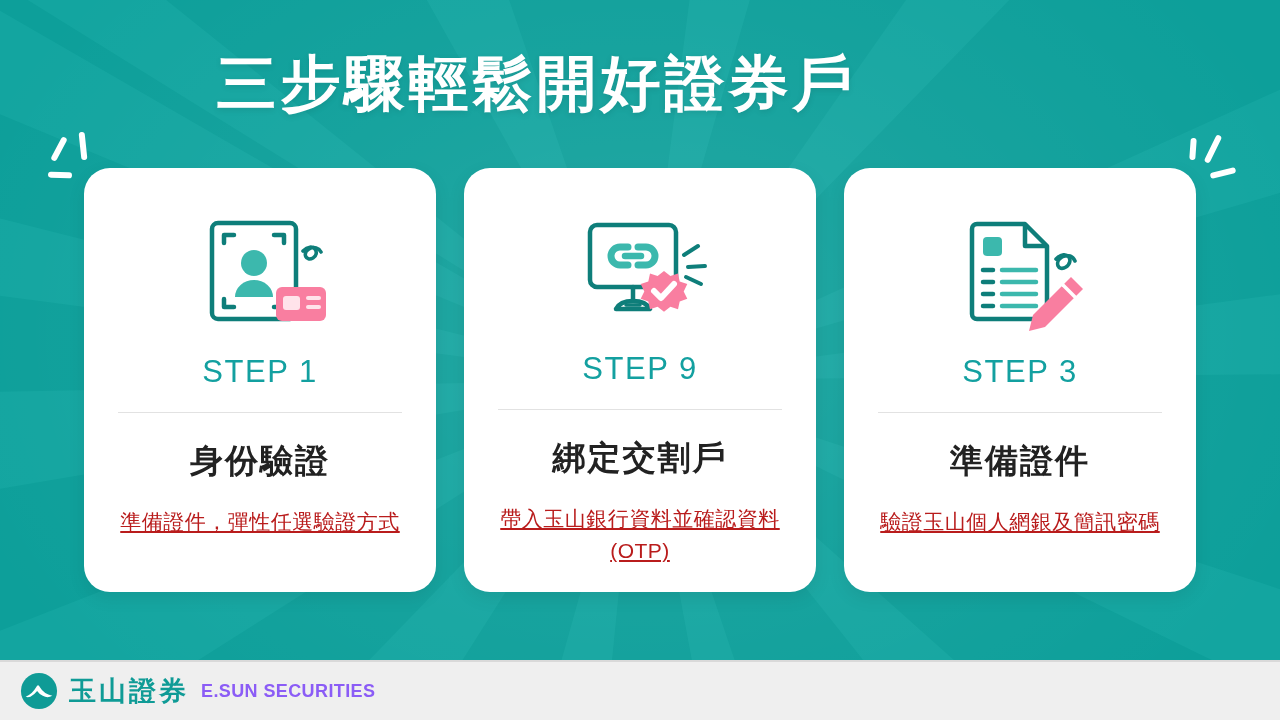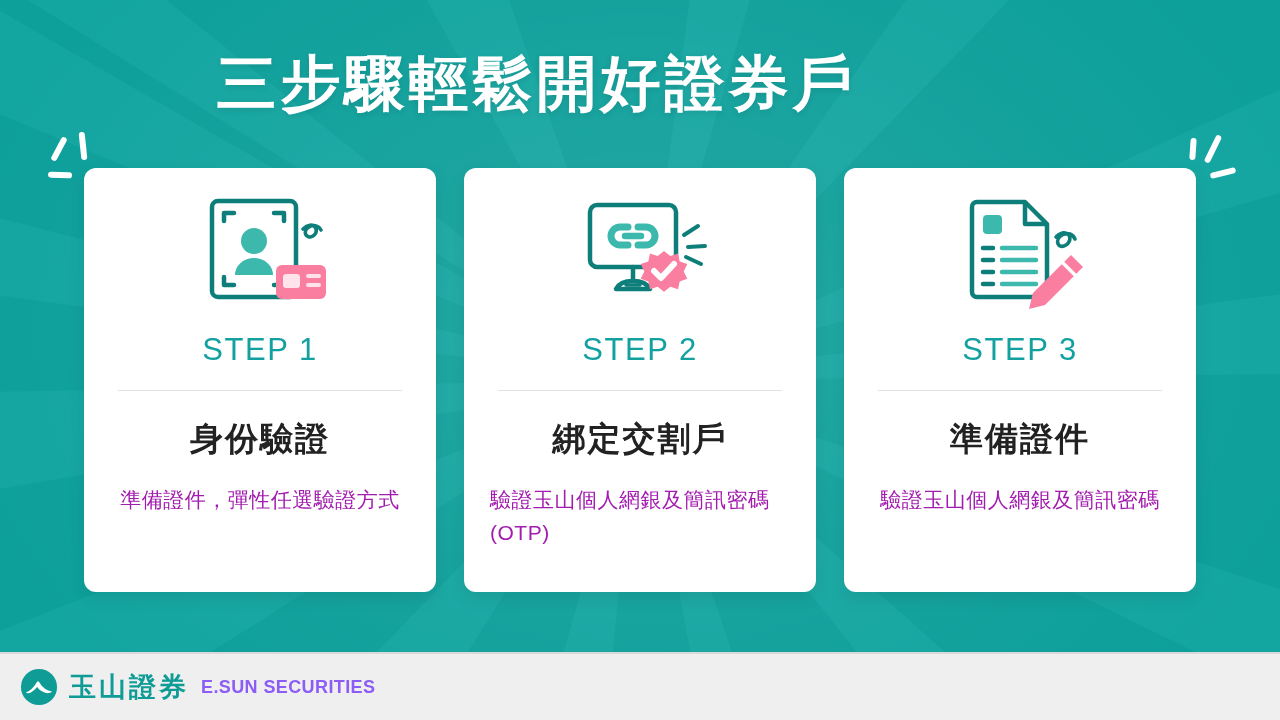--- a/index.html
+++ b/index.html
@@ -29,47 +29,47 @@
   
   .sparkle{ position:absolute; z-index:4; }
   .sp-dash{ position:absolute; background:#ffffff; border-radius:4px; }
   
   #cards{
     position:absolute; left:0; top:168px; width:1280px; height:424px;
     display:flex; justify-content:center; gap:28px; z-index:6;
   }
   .card{
     width:352px; height:424px; background:#ffffff;
-    border-radius:12px; box-shadow:0 6px 18px rgba(0,0,0,.08);
+    border-radius:26px; box-shadow:0 6px 18px rgba(0,0,0,.08);
     display:flex; flex-direction:column; align-items:center;
-    padding:20px 26px 24px;
+    padding:42px 26px 24px;
   }
   .icon-wrap{
     height:130px; width:100%;
     display:flex; align-items:center; justify-content:center;
   }
   .step-label{
     margin-top:14px; color:#13a0a0;
     font-size:31px; font-weight:normal; letter-spacing:1.5px;
   }
   .divider{
     margin-top:22px; width:284px; height:1px; background:#e2e2e2;
   }
   .card-title{
     margin-top:26px; color:#222222;
     font-size:33px; font-weight:bold; letter-spacing:2px;text-align:right;
   }
   .card-desc{
-    margin-top:22px; color:#a21caf;
-    font-size:21px; line-height:1.55; 
-    letter-spacing:.5px; max-width:300px;
+    margin-top:22px; color:#b91c1c;
+    font-size:21px; line-height:1.55; text-align:center;
+    letter-spacing:.5px; max-width:300px;text-decoration:underline;
   }
   
   #footer{
-    position:absolute; left:0; bottom:0; width:1280px; height:68px;
+    position:absolute; left:0; bottom:0; width:1280px; height:60px;
     background:#efefef; z-index:8;
     display:flex; align-items:center; padding-left:20px;
     border-top:2px solid #d9d9d9;
   }
   #logo-mark{ width:38px; height:38px; flex:0 0 38px; }
   #brand-cn{
     margin-left:11px; color:#0f9b96;
     font-size:27px; font-weight:bold; letter-spacing:3px;
   }
   #brand-en{
@@ -157,24 +157,24 @@
           <path d="M58 34 h-8 a9 9 0 0 0 0 18 h8" fill="none" stroke="#3cb8ad" stroke-width="7" stroke-linecap="round"></path>
           <path d="M68 34 h8 a9 9 0 0 1 0 18 h-8" fill="none" stroke="#3cb8ad" stroke-width="7" stroke-linecap="round"></path>
           <path d="M55 43 h16" stroke="#3cb8ad" stroke-width="6.5" stroke-linecap="round"></path>
           <path d="M114 42 l14 -9" stroke="#0e7e7a" stroke-width="4" stroke-linecap="round"></path>
           <path d="M118 54 l17 -1" stroke="#0e7e7a" stroke-width="4" stroke-linecap="round"></path>
           <path d="M116 64 l15 7" stroke="#0e7e7a" stroke-width="4" stroke-linecap="round"></path>
           <path d="M94 58 l6.4 5.1 7.6 -2.6 1.7 7.9 7.6 2.7 -3.6 7.3 3.6 7.3 -7.6 2.7 -1.7 7.9 -7.6 -2.6 -6.4 5.1 -6.4 -5.1 -7.6 2.6 -1.7 -7.9 -7.6 -2.7 3.6 -7.3 -3.6 -7.3 7.6 -2.7 1.7 -7.9 7.6 2.6 z" fill="#f97ea0"></path>
           <path d="M84 78 l7 7 13 -14" fill="none" stroke="#ffffff" stroke-width="6" stroke-linecap="round" stroke-linejoin="round"></path>
         </svg>
       </div>
-      <div class="step-label">STEP 2</div>
+      <div class="step-label">STEP 9</div>
       <div class="divider"></div>
       <div class="card-title">綁定交割戶</div>
-      <div class="card-desc">驗證玉山個人網銀及簡訊密碼(OTP)</div>
+      <div class="card-desc">帶入玉山銀行資料並確認資料(OTP)</div>
     </div>
 
     <div class="card">
       <div class="icon-wrap">
         <svg width="140" height="120" viewBox="0 0 140 120" aria-hidden="true">
           <path d="M22 14 a5 5 0 0 1 5 -5 h48 l22 22 v68 a5 5 0 0 1 -5 5 h-65 a5 5 0 0 1 -5 -5 z" fill="#ffffff" stroke="#0e7e7a" stroke-width="4.5" stroke-linejoin="round"></path>
           <path d="M75 9 v22 h22" fill="none" stroke="#0e7e7a" stroke-width="4.5" stroke-linejoin="round"></path>
           <rect x="33" y="22" width="19" height="19" rx="4" fill="#3cb8ad"></rect>
           <g stroke="#0e7e7a" stroke-width="4.5" stroke-linecap="round">
             <path d="M33 55 h10"></path>

